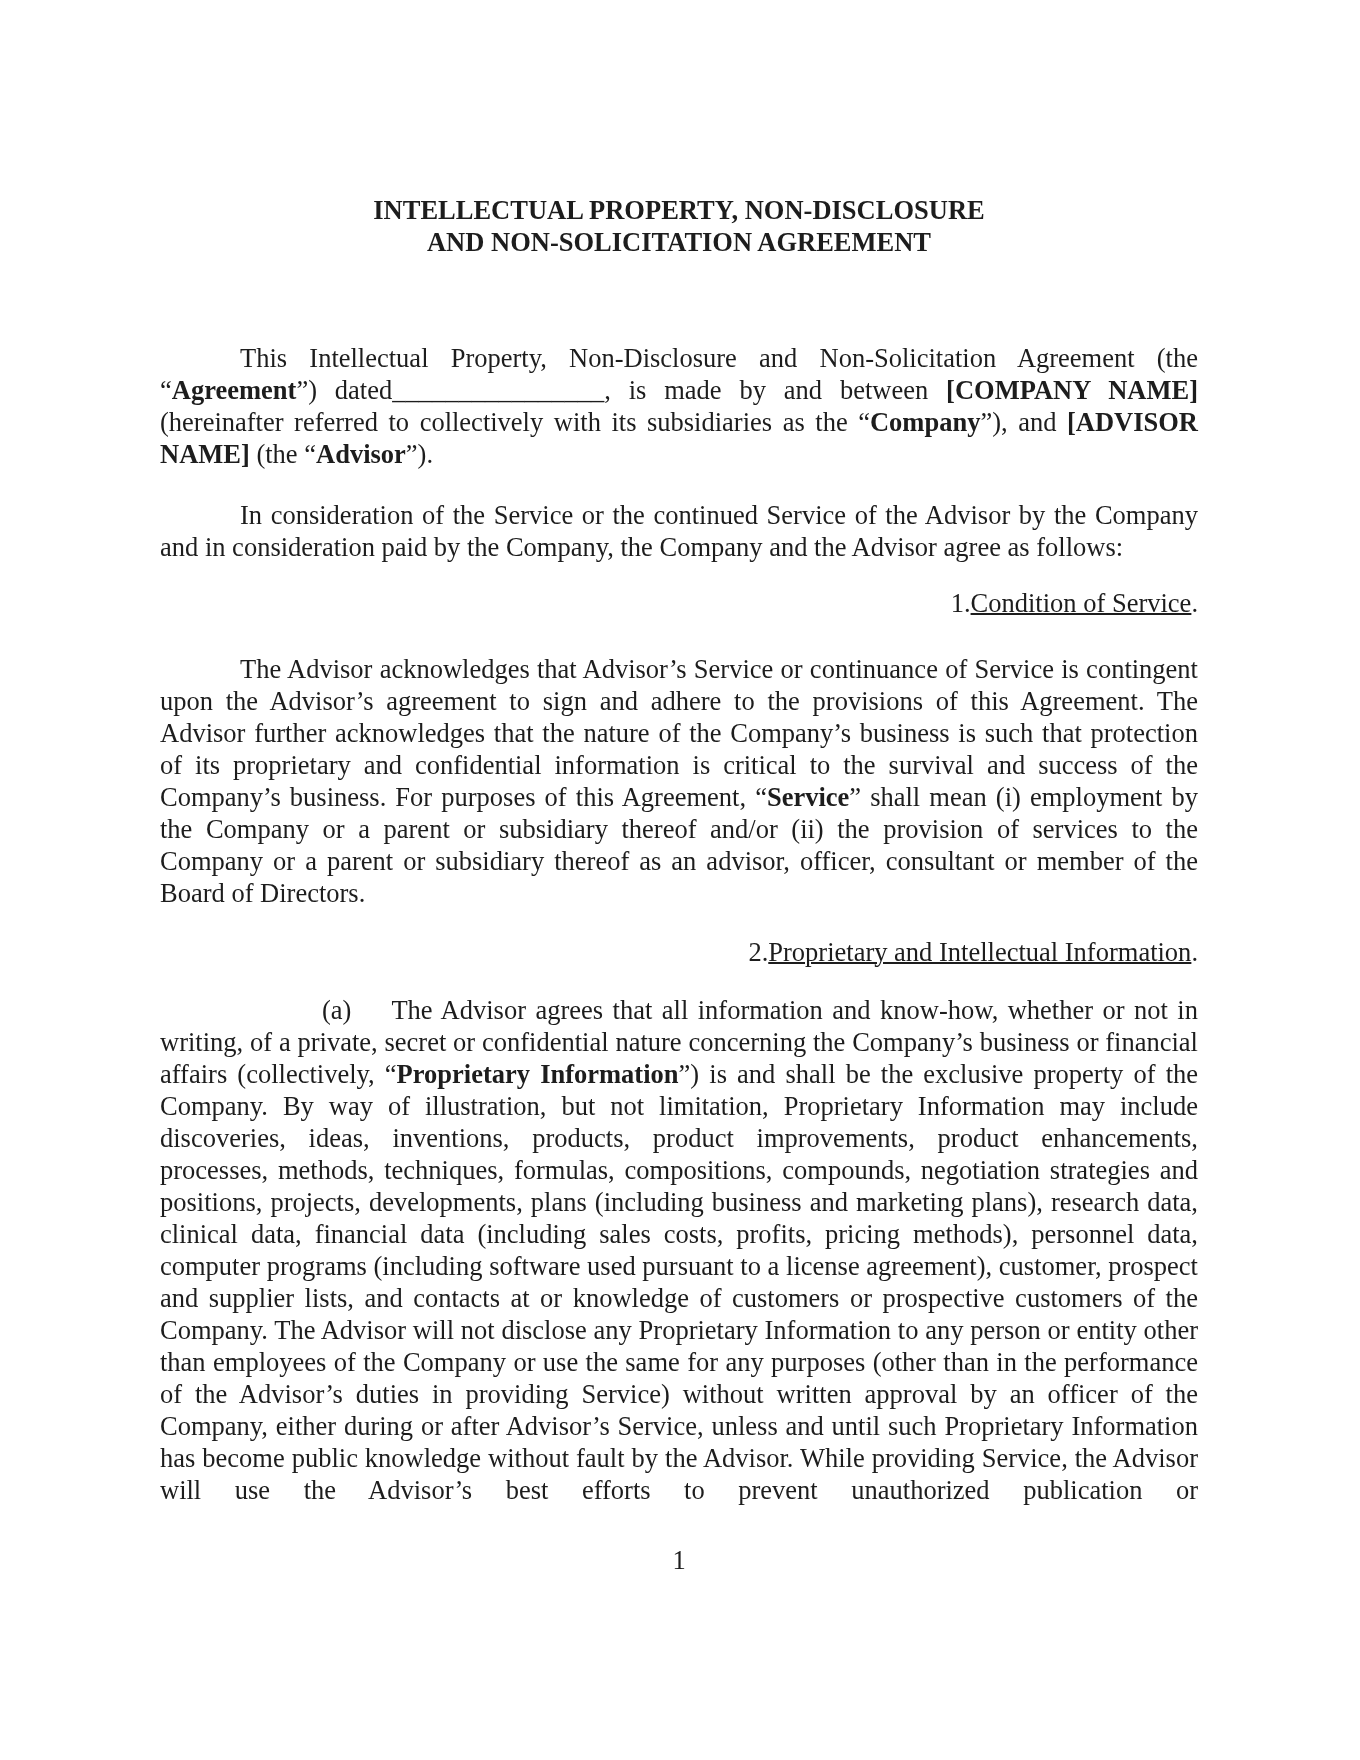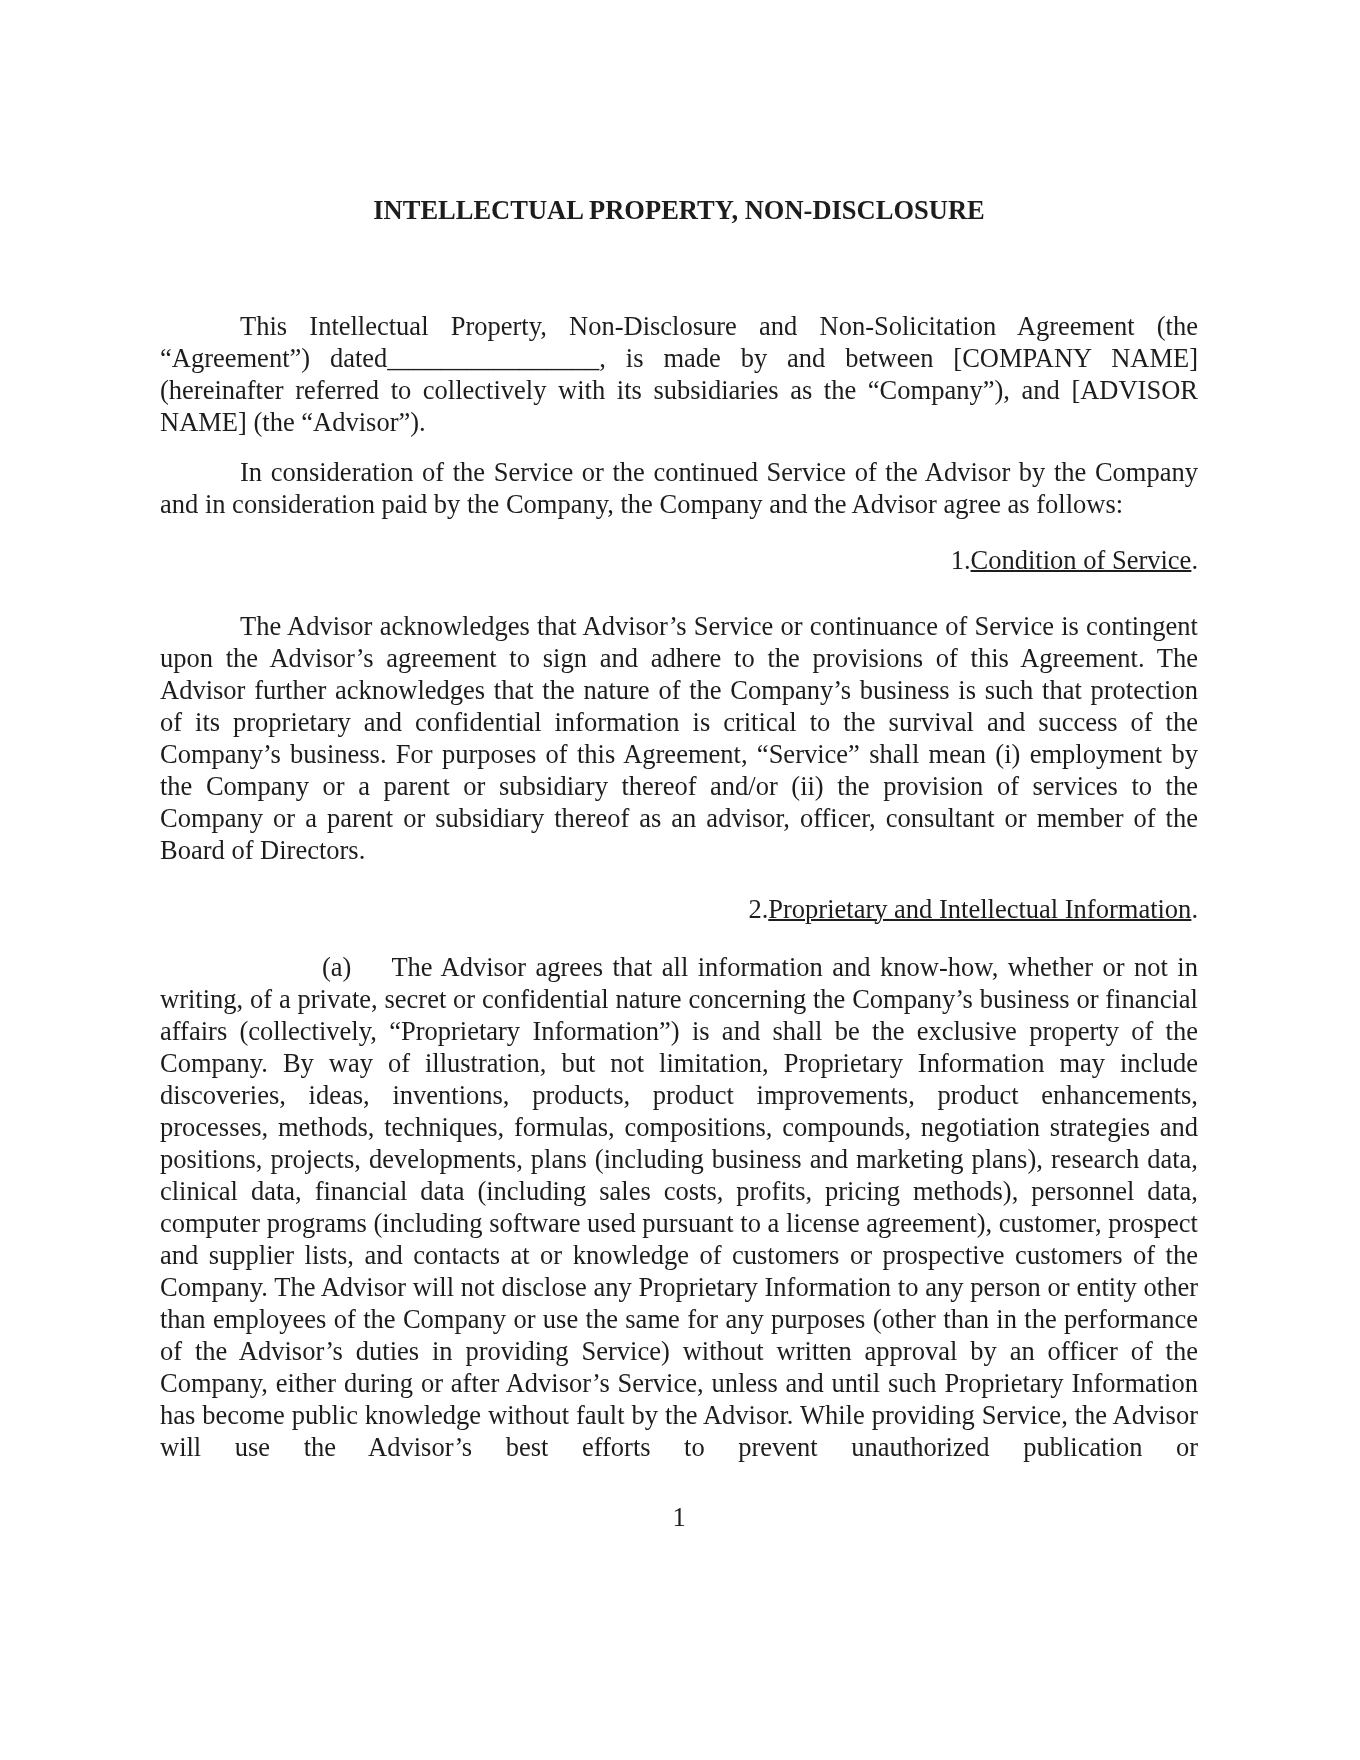--- a/index.html
+++ b/index.html
@@ -25,39 +25,39 @@
     font-weight: bold;
     margin: 0 0 84px 0;
   }
   p {
     margin: 0;
   }
   .body-par {
     text-align: justify;
     text-indent: 80px;
   }
-  .m-consideration { margin-top: 18px; }
+  .m-consideration { margin-top: 29px; }
   .m-h1           { margin-top: 24px; }
   .m-p3           { margin-top: 34px; }
   .m-h2           { margin-top: 27px; }
   .m-p4           { margin-top: 26px; }
   .heading {
     margin-left: 80px;
     text-align: right;
     text-indent: 0;
   }
   .h-num {
     display: inline-block;
     width: 82px;
   }
   .h-title {
     text-decoration: underline;
     text-decoration-thickness: 2px;
   }
-  .b { font-weight: normal; }
+  .b { font-weight: bold; }
   .sub-par {
     text-indent: 162px;
     text-align: justify;
     text-align-last: justify;
   }
   .label-gap {
     display: inline-block;
     width: 40px;
   }
   .page-num {
@@ -66,20 +66,21 @@
     text-indent: 0;
   }
 </style>
 </head>
 <body>
 
 <div class="page">
 
   <div class="doc-title">
     <div>INTELLECTUAL PROPERTY, NON-DISCLOSURE</div>
+    <div>AND NON-SOLICITATION AGREEMENT</div>
   </div>
 
   <p class="body-par"><span>This Intellectual Property, Non-Disclosure and Non-Solicitation Agreement (the “</span><span class="b">Agreement</span><span>”) dated________________, is made by and between </span><span class="b">[COMPANY NAME]</span><span> (hereinafter referred to collectively with its subsidiaries as the “</span><span class="b">Company</span><span>”), and </span><span class="b">[ADVISOR NAME]</span><span> (the “</span><span class="b">Advisor</span><span>”).</span></p>
 
   <p class="body-par m-consideration">In consideration of the Service or the continued Service of the Advisor by the Company and in consideration paid by the Company, the Company and the Advisor agree as follows:</p>
 
   <p class="heading m-h1"><span class="h-num">1.</span><span class="h-title">Condition of Service</span><span>.</span></p>
 
   <p class="body-par m-p3"><span>The Advisor acknowledges that Advisor’s Service or continuance of Service is contingent upon the Advisor’s agreement to sign and adhere to the provisions of this Agreement. The Advisor further acknowledges that the nature of the Company’s business is such that protection of its proprietary and confidential information is critical to the survival and success of the Company’s business. For purposes of this Agreement, “</span><span class="b">Service</span><span>” shall mean (i) employment by the Company or a parent or subsidiary thereof and/or (ii) the provision of services to the Company or a parent or subsidiary thereof as an advisor, officer, consultant or member of the Board of Directors.</span></p>
 

